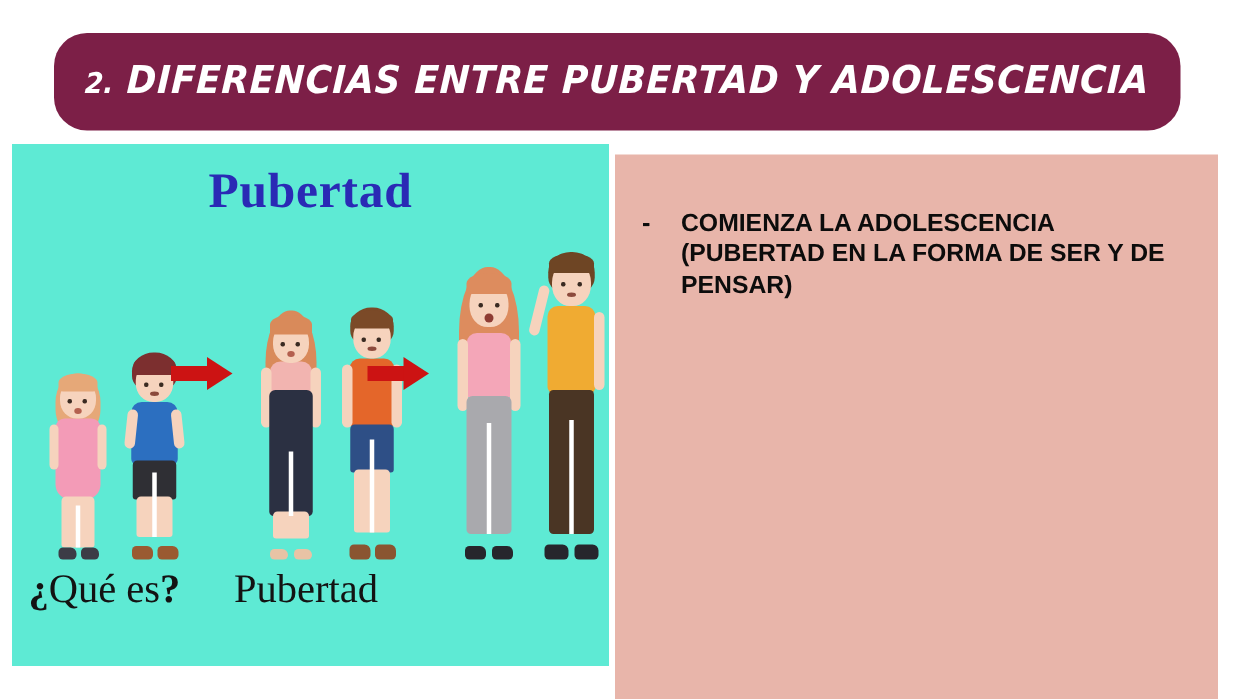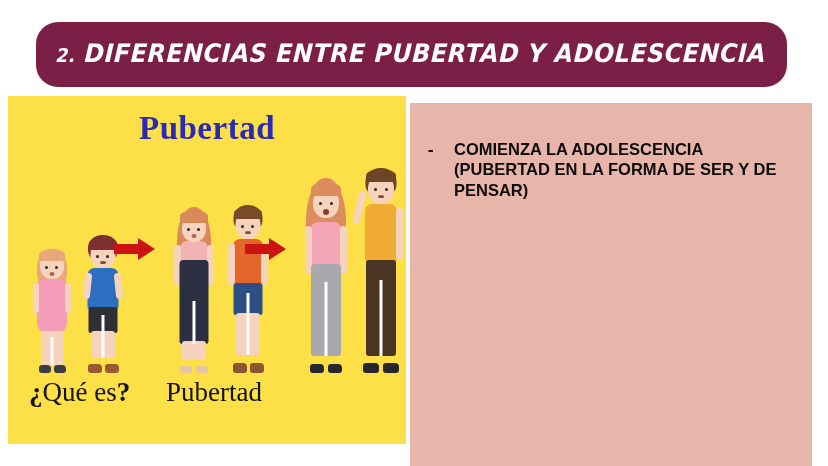--- a/index.html
+++ b/index.html
@@ -50,21 +50,21 @@
     letter-spacing: 0;
   }
 
   
   #illustration {
     position: absolute;
     left: 8px;
     top: 96px;
     width: 398px;
     height: 348px;
-    background: #fde047;
+    background: #5eead4;
   }
   #pubertad-heading {
     position: absolute;
     left: 0;
     top: 14px;
     width: 398px;
     text-align: center;
     font-family: "Liberation Serif", serif;
     font-weight: 700;
     font-size: 33px;
@@ -173,21 +173,21 @@
     width: 0;
     height: 0;
     border-top: 11px solid transparent;
     border-bottom: 11px solid transparent;
     border-left: 17px solid #cc1313;
   }
 
   
   #captions {
     position: absolute;
-    left: 15px;
+    left: 5px;
     top: 281px;
     width: 398px;
     height: 54px;
     font-family: "Liberation Serif", serif;
     color: #131313;
   }
   .caption {
     position: absolute;
     top: 0;
     font-size: 27px;

